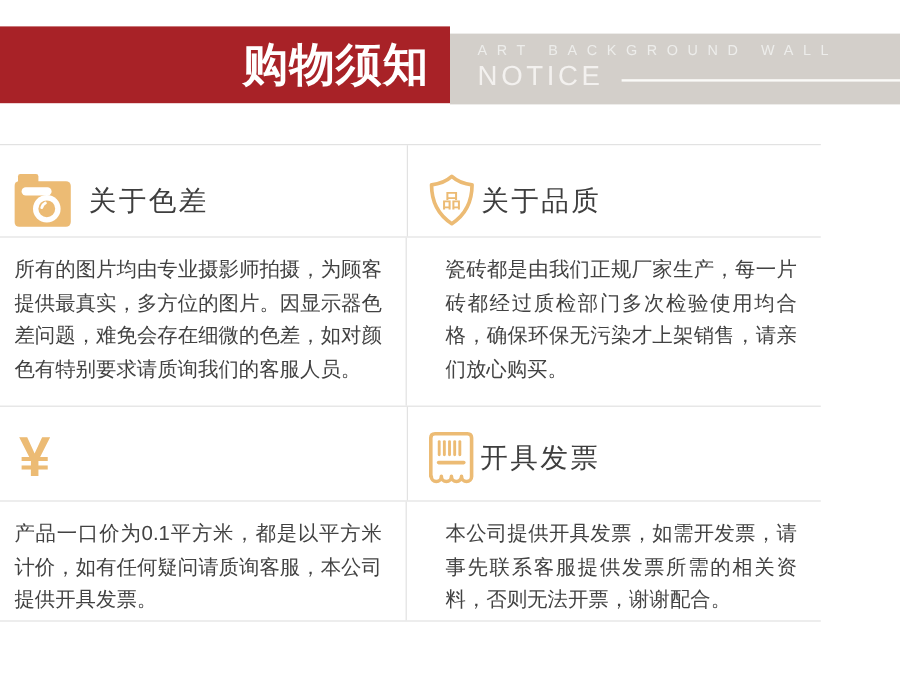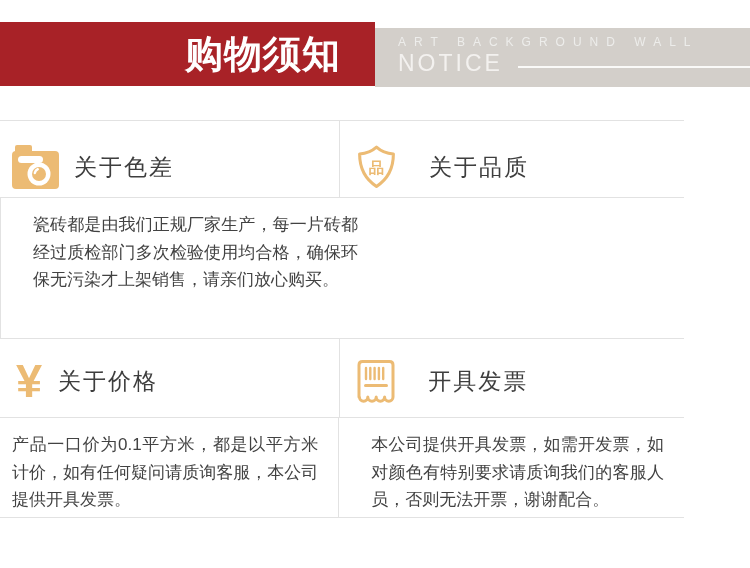--- a/index.html
+++ b/index.html
@@ -12,21 +12,21 @@
   }
   html,body{margin:0;padding:0;background:#fff;}
   .page{
     position:relative;width:750px;height:568px;background:#ffffff;overflow:hidden;
     font-family:"Liberation Sans","DejaVu Sans",sans-serif;
   }
   
   .banner-red{
     position:absolute;top:22px;left:0;width:375px;height:64px;background:var(--red);
     display:flex;align-items:center;justify-content:flex-end;
-    padding-right:34px;box-sizing:border-box;
+    padding-right:17px;box-sizing:border-box;
   }
   .banner-title{color:#ffffff;font-size:38px;font-weight:700;letter-spacing:1px;}
   .banner-gray{
     position:absolute;top:28px;left:375px;width:375px;height:59px;
     background:var(--banner_gray);box-sizing:border-box;padding:7px 0 0 23px;
   }
   .banner-sub{
     font-size:12px;letter-spacing:8px;color:#ededeb;font-weight:400;white-space:nowrap;
   }
   .notice-row{display:flex;align-items:center;margin-top:1px;}
@@ -40,21 +40,21 @@
   .head1 .cell{height:76px;}
   .head2 .cell{height:78px;}
   .body1 .cell{height:140px;}
   .body2 .cell{height:99px;}
   .head-cell{display:flex;align-items:center;padding-left:12px;}
   .head1 .head-cell{padding-top:16px;}
   .head2 .head-cell{padding-top:6px;}
   .head2 .cell.left{padding-left:14px;}
   .head-cell.right{padding-left:16px;}
   .sec-title{font-size:23px;color:var(--title_text);letter-spacing:2px;margin-left:14px;}
-  .head-cell.right .sec-title{margin-left:32px;}
+  .head-cell.right .sec-title{margin-left:4px;}
   .body-cell{padding:13px 20px 0 12px;}
   .body-cell.right{padding-left:32px;}
   .body-cell p{margin:0;font-size:17px;line-height:27.5px;color:var(--body_text);text-align:justify;}
   
   .gold-fill{fill:var(--gold);}
   .white-fill{fill:#ffffff;}
   .gold-stroke{stroke:var(--gold);fill:none;}
   .yuan-glyph{
     font-size:47px;font-weight:700;color:var(--gold);line-height:46px;
     display:inline-block;width:30px;text-align:center;
@@ -98,31 +98,33 @@
           <svg width="41" height="44" viewBox="0 0 40 43">
             <path d="M20 2 C 25 6.5, 30.5 8.3, 36.5 8.8 C 36.5 20, 33 32, 20 40.5 C 7 32, 3.5 20, 3.5 8.8 C 9.5 8.3, 15 6.5, 20 2 Z" class="gold-stroke" stroke-width="3" stroke-linejoin="round"></path>
             <text x="20" y="27" text-anchor="middle" font-size="15" font-weight="bold" fill="var(--gold)">品</text>
           </svg>
         </span>
         <span class="sec-title">关于品质</span>
       </div>
     </div>
 
     <div class="row body1">
+      <div class="cell left body-cell">
+        <p>所有的图片均由专业摄影师拍摄，为顾客提供最真实，多方位的图片。因显示器色差问题，难免会存在细微的色差，如对颜色有特别要求请质询我们的客服人员。</p>
+      </div>
       <div class="cell right body-cell right">
         <p>瓷砖都是由我们正规厂家生产，每一片砖都经过质检部门多次检验使用均合格，确保环保无污染才上架销售，请亲们放心购买。</p>
       </div>
     </div>
 
     <div class="row head2">
       <div class="cell left head-cell">
         <span class="icon-box">
           <span class="yuan-glyph">¥</span>
         </span>
-        <span class="sec-title">关于价格</span>
       </div>
       <div class="cell right head-cell right">
         <span class="icon-box">
           <svg width="40" height="46" viewBox="0 0 40 44">
             <path d="M6.5 2.5 L33.5 2.5 Q37 2.5 37 6 L37 38 A4.2 4.2 0 0 1 28.6 38 A4.2 4.2 0 0 1 20.2 38 A4.2 4.2 0 0 1 11.8 38 A4.2 4.2 0 0 1 3.4 38 L3 38 L3 6 Q3 2.5 6.5 2.5 Z" class="gold-stroke" stroke-width="3" stroke-linejoin="round"></path>
             <g stroke="var(--gold)" stroke-width="2.4" stroke-linecap="round">
               <line x1="10" y1="9" x2="10" y2="20"></line>
               <line x1="14.3" y1="9" x2="14.3" y2="20"></line>
               <line x1="18.6" y1="9" x2="18.6" y2="20"></line>
               <line x1="22.9" y1="9" x2="22.9" y2="20"></line>
@@ -133,18 +135,18 @@
         </span>
         <span class="sec-title">开具发票</span>
       </div>
     </div>
 
     <div class="row body2">
       <div class="cell left body-cell">
         <p>产品一口价为0.1平方米，都是以平方米计价，如有任何疑问请质询客服，本公司提供开具发票。</p>
       </div>
       <div class="cell right body-cell right">
-        <p>本公司提供开具发票，如需开发票，如对颜色有特别要求请质询我们的客服人员，否则无法开票，谢谢配合。</p>
+        <p>本公司提供开具发票，如需开发票，请事先联系客服提供发票所需的相关资料，否则无法开票，谢谢配合。</p>
       </div>
     </div>
 
   </div>
 </div>
 
 </body></html>

